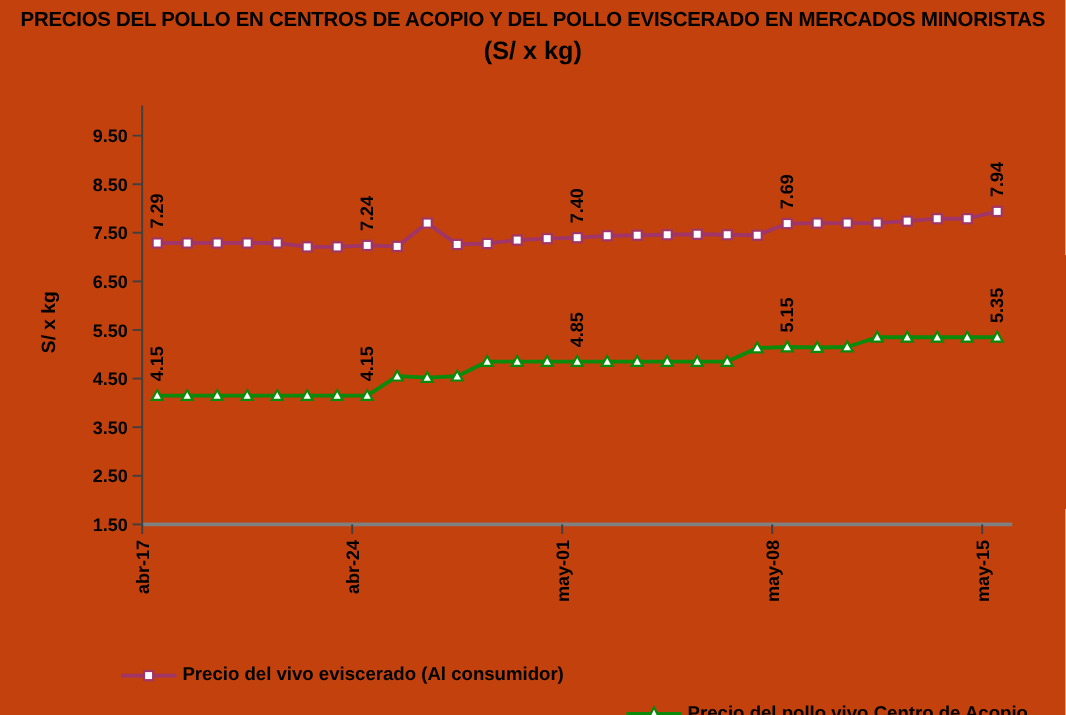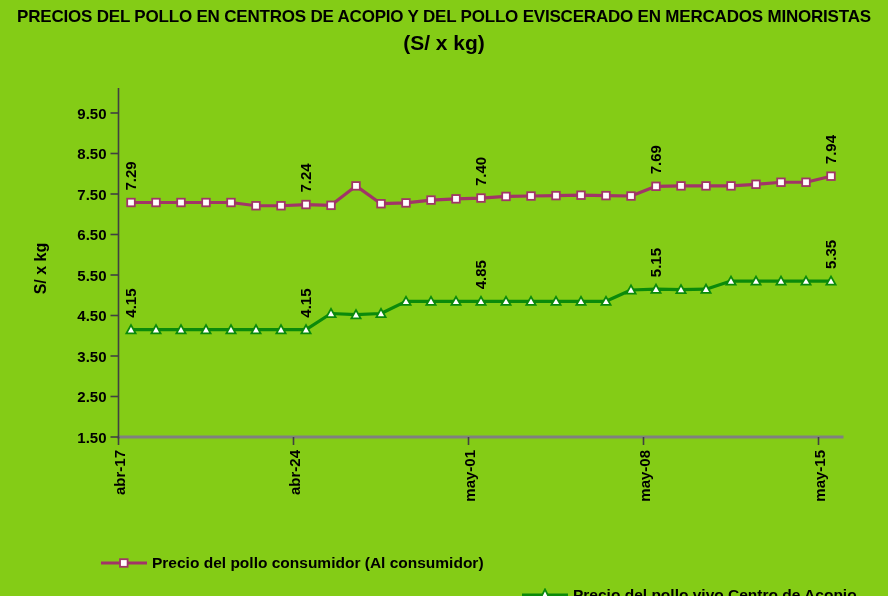--- a/index.html
+++ b/index.html
@@ -1,17 +1,17 @@
 <!DOCTYPE html>
 <html><head>
 <meta charset="utf-8">
 <style>
   html,body{margin:0;padding:0;background:#fff;}
   .canvas{
-    position:relative;width:888px;height:596px;background:#84cc16;
+    position:relative;width:888px;height:596px;background:#c2410c;
     font-family:"Liberation Sans",sans-serif;color:#000;overflow:hidden;
   }
   .chart-title{
     position:absolute;top:7px;left:0;width:888px;text-align:center;
     font-size:17px;font-weight:bold;letter-spacing:-0.2px;white-space:nowrap;
   }
   .chart-subtitle{
     position:absolute;top:31px;left:0;width:888px;text-align:center;
     font-size:21px;font-weight:bold;
   }
@@ -140,21 +140,21 @@
         <text x="836" y="209.07500000000002" text-anchor="start" font-size="15" font-weight="bold" transform="rotate(-90 836 209.07500000000002)">5.35</text>
       </g>
     </svg>
 
   <div class="legend">
     <div class="legend-item legend-item-1">
       <svg width="48" height="14" class="legend-sample">
           <line x1="1" y1="7" x2="47" y2="7" stroke="#A13568" stroke-width="3.2"></line>
           <rect x="20" y="3.2" width="7.6" height="7.6" fill="#fff" stroke="#A13568" stroke-width="1.8"></rect>
         </svg>
-      <span class="lbl">Precio del pollo consumidor (Al consumidor)</span>
+      <span class="lbl">Precio del vivo eviscerado (Al consumidor)</span>
     </div>
     <div class="legend-item legend-item-2">
       <svg width="48" height="14" class="legend-sample">
           <line x1="1" y1="7" x2="47" y2="7" stroke="#0B8A0B" stroke-width="3.2"></line>
           <polygon points="19.4,10.6 28.6,10.6 24,1.4" fill="#fff" stroke="#0B8A0B" stroke-width="1.8"></polygon>
         </svg>
       <span class="lbl">Precio del pollo vivo Centro de Acopio</span>
     </div>
   </div>
 

